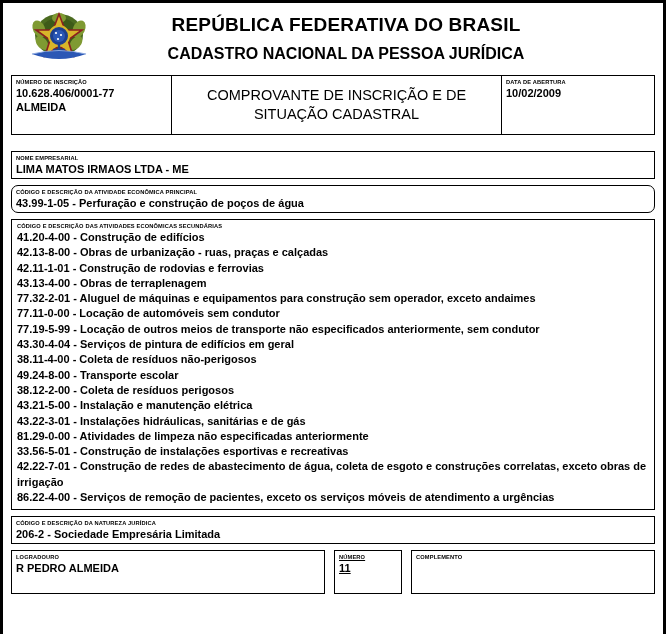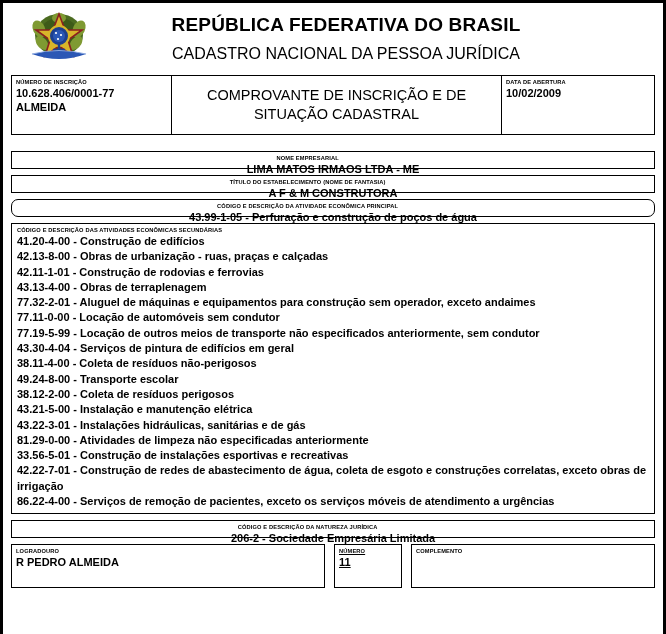--- a/index.html
+++ b/index.html
@@ -45,21 +45,21 @@
   }
   .title1 {
     font-size: 19px;
     font-weight: bold;
     letter-spacing: .2px;
     line-height: 28px;
     white-space: nowrap;
   }
   .title2 {
     font-size: 16px;
-    font-weight: normal;
+    font-weight: bold;
     line-height: 30px;
     white-space: nowrap;
   }
   
   .row {
     display: flex;
     gap: 9px;
     margin-bottom: 6px;
     align-items: flex-end;
   }
@@ -126,21 +126,21 @@
     padding: 2px 5px 4px 5px;
     margin-bottom: 6px;
     box-sizing: border-box;
   }
   .act-line {
     font-size: 11px;
     line-height: 15.3px;
     font-weight: bold;
   }
   .box-tall { height: 44px; }
-  .box-h34 { height: 18px; text-align: center; }
+  .box-h34 { height: 28px; }
 </style>
 </head>
 <body>
 
 <div id="doc">
 
   <div class="header">
     <div class="emblem-wrap">
       <svg width="62" height="62" viewBox="0 0 62 62">
         <ellipse cx="31" cy="26" rx="24" ry="21" fill="#4b6b20"></ellipse>
@@ -180,24 +180,20 @@
       <div class="cap">DATA DE ABERTURA</div>
       <div class="val">10/02/2009</div>
     </div>
   </div>
 
   <div class="box box-h34" style="margin-bottom:6px;">
     <div class="cap">NOME EMPRESARIAL</div>
     <div class="val">LIMA MATOS IRMAOS LTDA - ME</div>
   </div>
 
-  <div class="box box-h34" style="margin-bottom:6px;">
-    <div class="cap">TÍTULO DO ESTABELECIMENTO (NOME DE FANTASIA)</div>
-    <div class="val">A F &amp; M CONSTRUTORA</div>
-  </div>
 
   <div class="box box-h34" style="margin-bottom:6px;border-radius:7px;">
     <div class="cap">CÓDIGO E DESCRIÇÃO DA ATIVIDADE ECONÔMICA PRINCIPAL</div>
     <div class="val">43.99-1-05 - Perfuração e construção de poços de água</div>
   </div>
 
   <div class="acts">
     <div class="cap">CÓDIGO E DESCRIÇÃO DAS ATIVIDADES ECONÔMICAS SECUNDÁRIAS</div>
     <div id="acts-list">
         <div class="act-line">41.20-4-00 - Construção de edifícios</div>

